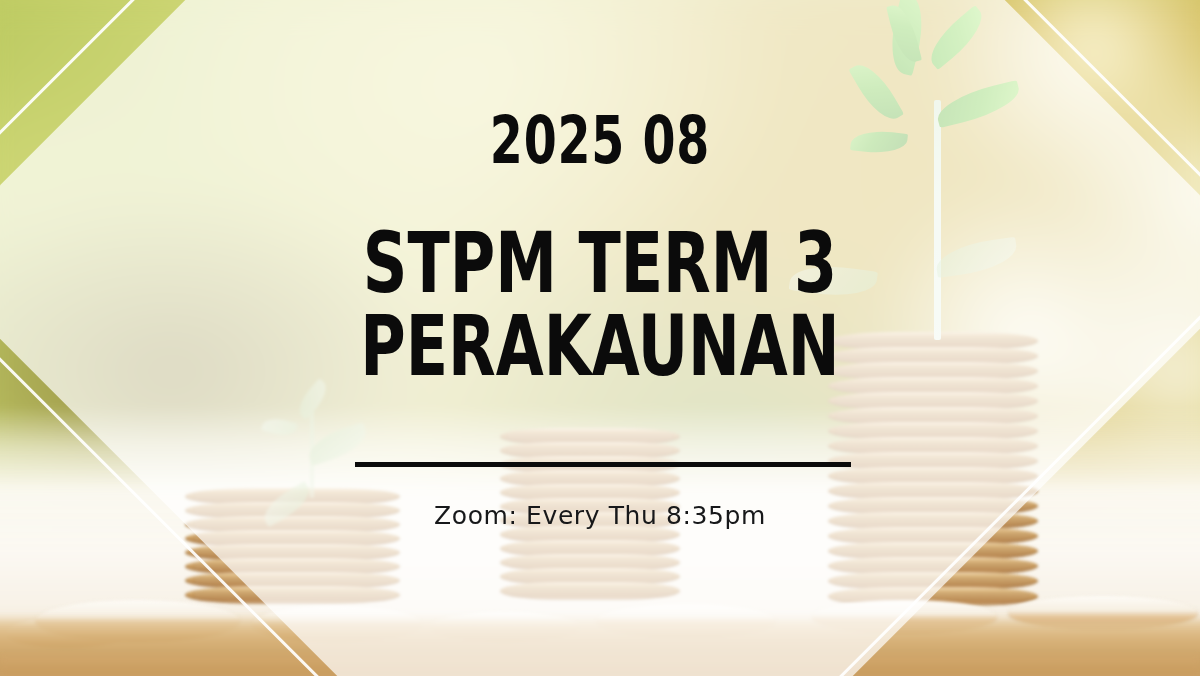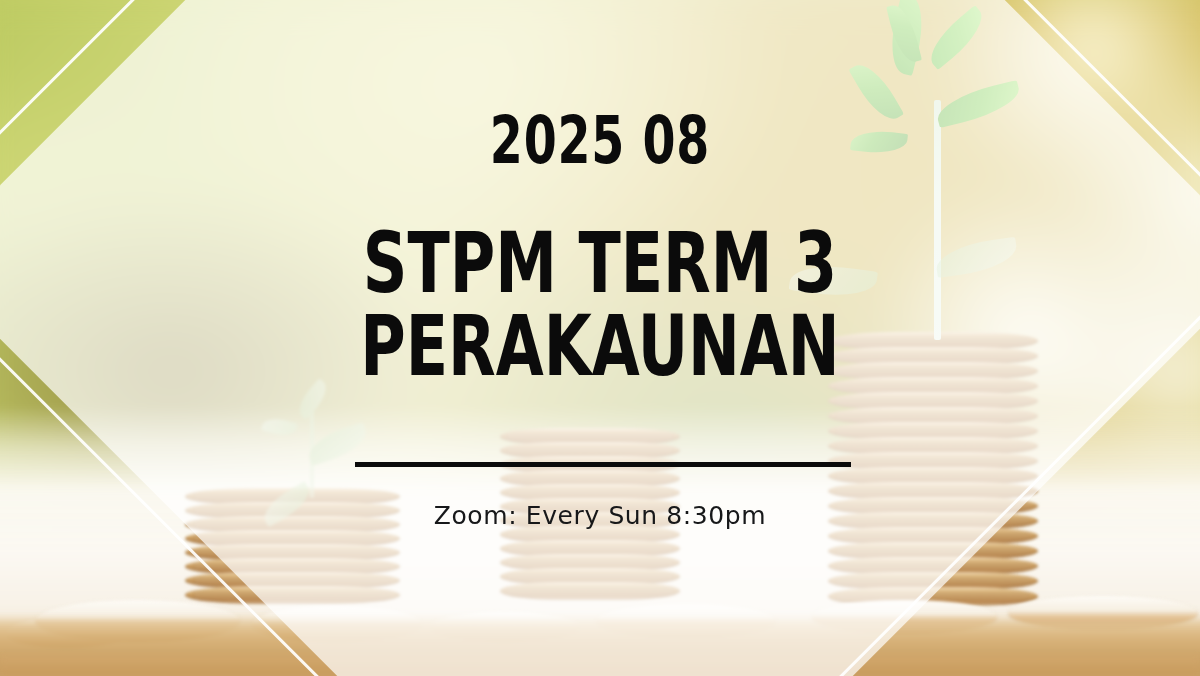--- a/index.html
+++ b/index.html
@@ -316,17 +316,17 @@
     <div class="eyebrow">2025 08</div>
 
     <div class="headline">
       <span class="hl-line">STPM TERM 3</span>
       <span class="hl-line">PERAKAUNAN</span>
     </div>
 
     <div class="divider"></div>
 
     <div class="sublines">
-      <span>Zoom: Every Sun 8:30pm</span>
+      <span>Zoom: Every Thu 8:35pm</span>
     </div>
 
   </div>
 </div>
 
 </body></html>

